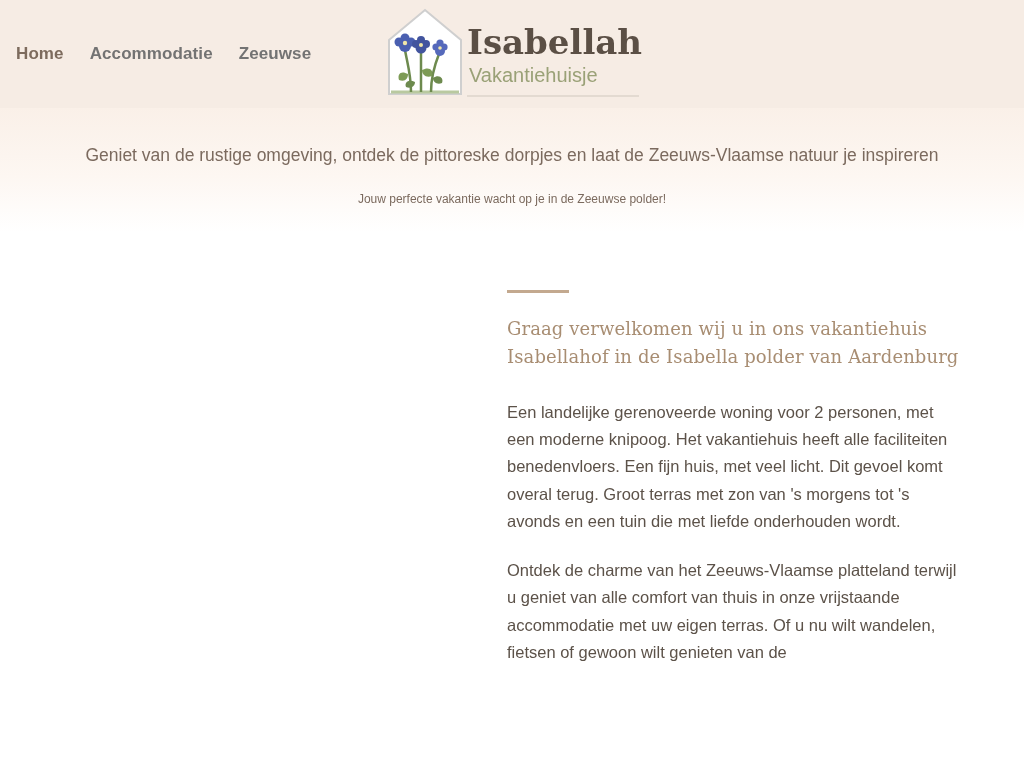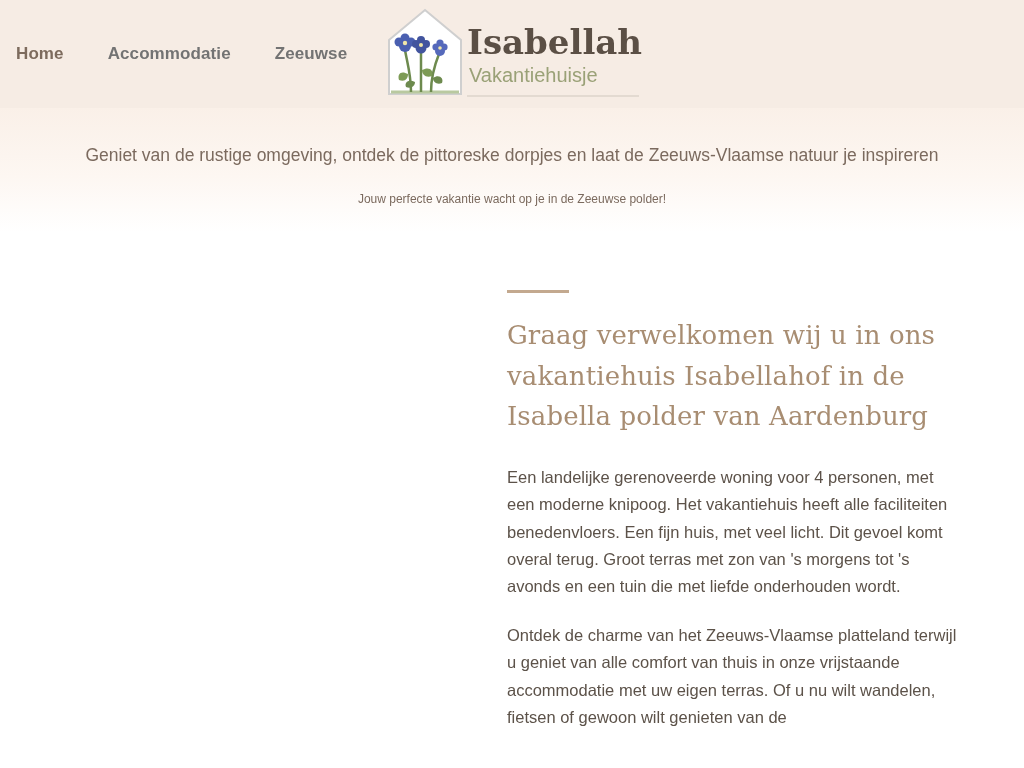--- a/index.html
+++ b/index.html
@@ -21,21 +21,21 @@
     display: flex;
     align-items: center;
     justify-content: space-between;
     padding: 0 14px;
     box-sizing: border-box;
   }
 
   .nav {
     display: flex;
     align-items: center;
-    gap: 44px;
+    gap: 26px;
   }
   .nav-left { margin-left: 2px; }
   .nav-right { margin-right: 6px; }
 
   .nav-item {
     font-family: "Liberation Sans", sans-serif;
     font-size: 17px;
     font-weight: bold;
     color: #737373;
     letter-spacing: .1px;
@@ -110,21 +110,21 @@
     box-sizing: border-box;
   }
   .rule {
     width: 62px;
     height: 3px;
     background: #c3a98f;
     margin: 0 0 22px 0;
   }
   .col-right h2 {
     font-family: "DejaVu Serif", "Liberation Serif", serif;
-    font-size: 26px;
+    font-size: 18px;
     font-weight: normal;
     line-height: 1.55;
     color: #a88d72;
     margin: 0 0 28px 0;
     letter-spacing: .1px;
   }
   .col-right p {
     font-family: "Liberation Sans", sans-serif;
     font-size: 16.5px;
     line-height: 1.65;
@@ -194,16 +194,16 @@
 <section class="hero">
   <p class="sub">Geniet van de rustige omgeving, ontdek de pittoreske dorpjes en laat de Zeeuws-Vlaamse natuur je inspireren</p>
   <p class="sub2">Jouw perfecte vakantie wacht op je in de Zeeuwse polder!</p>
 </section>
 
 <section class="content">
   <div class="col-left"></div>
   <div class="col-right">
     <div class="rule"></div>
     <h2>Graag verwelkomen wij u in ons vakantiehuis Isabellahof in de Isabella polder van Aardenburg</h2>
-    <p>Een landelijke gerenoveerde woning voor 4 personen, met een moderne knipoog. Het vakantiehuis heeft alle faciliteiten benedenvloers. Een fijn huis, met veel licht. Dit gevoel komt overal terug. Groot terras met zon van 's morgens tot 's avonds en een tuin die met liefde onderhouden wordt.</p>
+    <p>Een landelijke gerenoveerde woning voor 2 personen, met een moderne knipoog. Het vakantiehuis heeft alle faciliteiten benedenvloers. Een fijn huis, met veel licht. Dit gevoel komt overal terug. Groot terras met zon van 's morgens tot 's avonds en een tuin die met liefde onderhouden wordt.</p>
     <p>Ontdek de charme van het Zeeuws-Vlaamse platteland terwijl u geniet van alle comfort van thuis in onze vrijstaande accommodatie met uw eigen terras. Of u nu wilt wandelen, fietsen of gewoon wilt genieten van de</p>
   </div>
 </section>
 
 </body></html>

